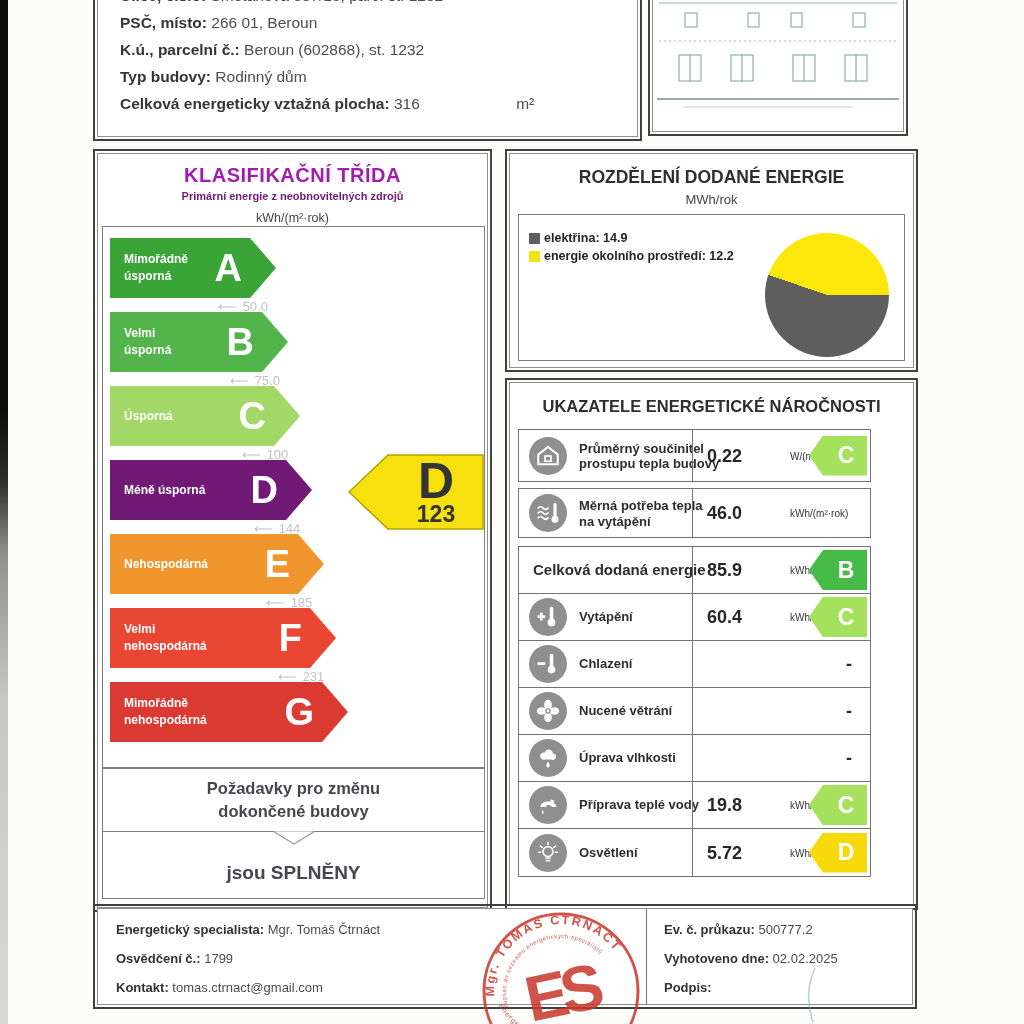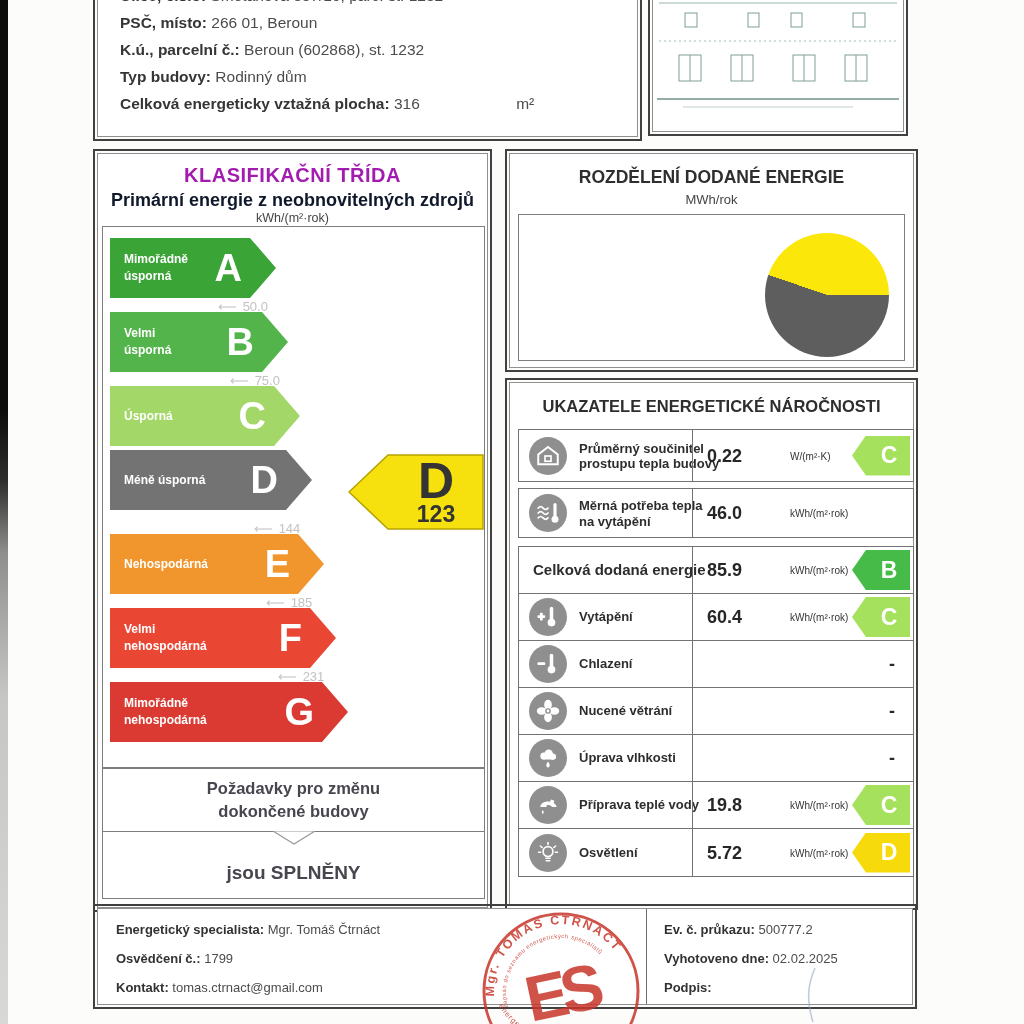--- a/index.html
+++ b/index.html
@@ -24,21 +24,21 @@
   .band .bl{position:absolute;left:14px;top:50%;transform:translateY(-50%);font-size:12px;line-height:17px}
   .band .bL{position:absolute;right:34px;top:50%;transform:translateY(-50%);font-size:38px;line-height:38px}
   .thr{position:absolute;height:14px;font-size:13px;color:#c2c2c2;display:flex;gap:6px;align-items:center;white-space:nowrap}
   .req-txt{font-weight:bold;color:#46464e;text-align:center}
   
   .legrow{display:flex;align-items:center;gap:4px;font-size:12.5px;font-weight:bold;color:#242424;margin-bottom:4px;white-space:nowrap}
   .sw{width:11px;height:11px;flex:0 0 auto}
   #pie{position:absolute;left:246px;top:18px;width:124px;height:124px;border-radius:50%;
     background:conic-gradient(from 289deg,#fbe70a 0deg 161deg,#5e5e5e 161deg 360deg)}
   
-  .irow{position:absolute;left:8px;width:396px;background:#fff;border:1px solid #737373}
+  .irow{position:absolute;left:8px;width:353px;background:#fff;border:1px solid #737373}
   .itrow{position:relative;height:47px;border-bottom:1px solid #737373}
   .itrow:last-child{border-bottom:none}
   .vcell{position:absolute;left:173px;top:0;bottom:0;right:0;border-left:1px solid #737373}
   .icircle{position:absolute;left:10px;top:50%;transform:translateY(-50%);width:38px;height:38px;border-radius:50%;
     background:#8f8f8f;display:flex;align-items:center;justify-content:center}
   .ilabel{position:absolute;left:60px;top:50%;transform:translateY(-50%);font-size:13px;font-weight:bold;color:#2d2d2d;line-height:15.5px;white-space:nowrap}
   .ival{position:absolute;left:14px;top:50%;transform:translateY(-50%);font-size:18px;font-weight:bold;color:#262626}
   .iunit{position:absolute;left:97px;top:50%;transform:translateY(-50%);font-size:10px;color:#333;white-space:nowrap}
   .iarr{position:absolute;right:3px;top:50%;transform:translateY(-50%);width:58px;height:40px;color:#fff;
     clip-path:polygon(0% 50%,24% 0%,100% 0%,100% 100%,24% 100%);display:flex;align-items:center;justify-content:center;
@@ -101,21 +101,21 @@
             <line x1="203" y1="72" x2="203" y2="98"></line>
         </g>
         <line x1="4" y1="116" x2="246" y2="116" stroke-width="1.6" stroke="#6f938a"></line>
         <line x1="30" y1="124" x2="200" y2="124" opacity="0.5"></line>
       </g>
     </svg>
   </div>
 
   <div class="frame" style="left:97px;top:153px;width:391px;height:755px">
     <div class="cls-title" style="top:10px;font-size:20px;letter-spacing:0.5px;color:#a21caf">KLASIFIKAČNÍ TŘÍDA</div>
-    <div class="cls-title" style="top:36px;font-size:18px;color:#0f172a">Primární energie z neobnovitelných zdrojů</div>
+    <div class="cls-title" style="top:36px;font-size:11px;color:#701a75">Primární energie z neobnovitelných zdrojů</div>
     <div class="cls-title" style="top:57px;font-size:12.5px;font-weight:normal;color:#444">kWh/(m²·rok)</div>
 
     <div class="thin" style="left:4px;top:72px;width:383px;height:542px">
 
       <div class="band" style="top: 11px; width: 166px; background: rgb(58, 164, 55);">
         <div class="bl"><span>Mimořádně</span><br>
           <span>úsporná</span></div>
         <div class="bL">A</div>
       </div>
       <div class="thr" style="top:72px;left:115px">
@@ -135,21 +135,21 @@
 
       <div class="band" style="top: 159px; width: 190px; background: rgb(163, 215, 103);">
         <div class="bl"><span>Úsporná</span></div>
         <div class="bL">C</div>
       </div>
       <div class="thr" style="top:220px;left:139px">
         <span>⟵</span>
         <span>100</span>
       </div>
 
-      <div class="band" style="top: 223px; width: 202px; background: #737373;">
+      <div class="band" style="top: 233px; width: 202px; background: #701a75;">
         <div class="bl"><span>Méně úsporná</span></div>
         <div class="bL">D</div>
       </div>
       <div class="thr" style="top:294px;left:151px">
         <span>⟵</span>
         <span>144</span>
       </div>
 
       <div class="band" style="top: 307px; width: 214px; background: rgb(240, 150, 45);">
         <div class="bl"><span>Nehospodárná</span></div>
@@ -196,20 +196,30 @@
         <polygon points="0,0 42,0 21,13" fill="#ffffff" stroke="#9a9a9a" stroke-width="1.2"></polygon>
       </svg>
       <div class="req-txt" style="margin-top:30px;font-size:19px">jsou SPLNĚNY</div>
     </div>
   </div>
 
   <div class="frame" style="left:509px;top:153px;width:405px;height:215px">
     <div class="cls-title" style="top:38px;font-size:13px;font-weight:normal;color:#444">MWh/rok</div>
     <div class="cls-title" style="top:13px;font-size:17.5px;color:#2e2e2e">ROZDĚLENÍ DODANÉ ENERGIE</div>
     <div class="thin" style="left:8px;top:60px;width:387px;height:147px">
+      <div class="abs" style="left:10px;top:16px">
+        <div class="legrow">
+          <span class="sw" style="background: rgb(94, 94, 94);"></span>
+          <span>elektřina: 14.9</span>
+        </div>
+        <div class="legrow">
+          <span class="sw" style="background: rgb(241, 228, 12);"></span>
+          <span>energie okolního prostředí: 12.2</span>
+        </div>
+      </div>
       <div id="pie"></div>
     </div>
   </div>
 
   <div class="frame" style="left:509px;top:382px;width:405px;height:524px">
     <div class="cls-title" style="top:14px;font-size:16.5px;color:#2e2e2e">UKAZATELE ENERGETICKÉ NÁROČNOSTI</div>
 
     <div class="irow" style="top:46px;height:53px">
       <div class="itrow" style="height:51px;border-bottom:none">
         <div class="icircle">

